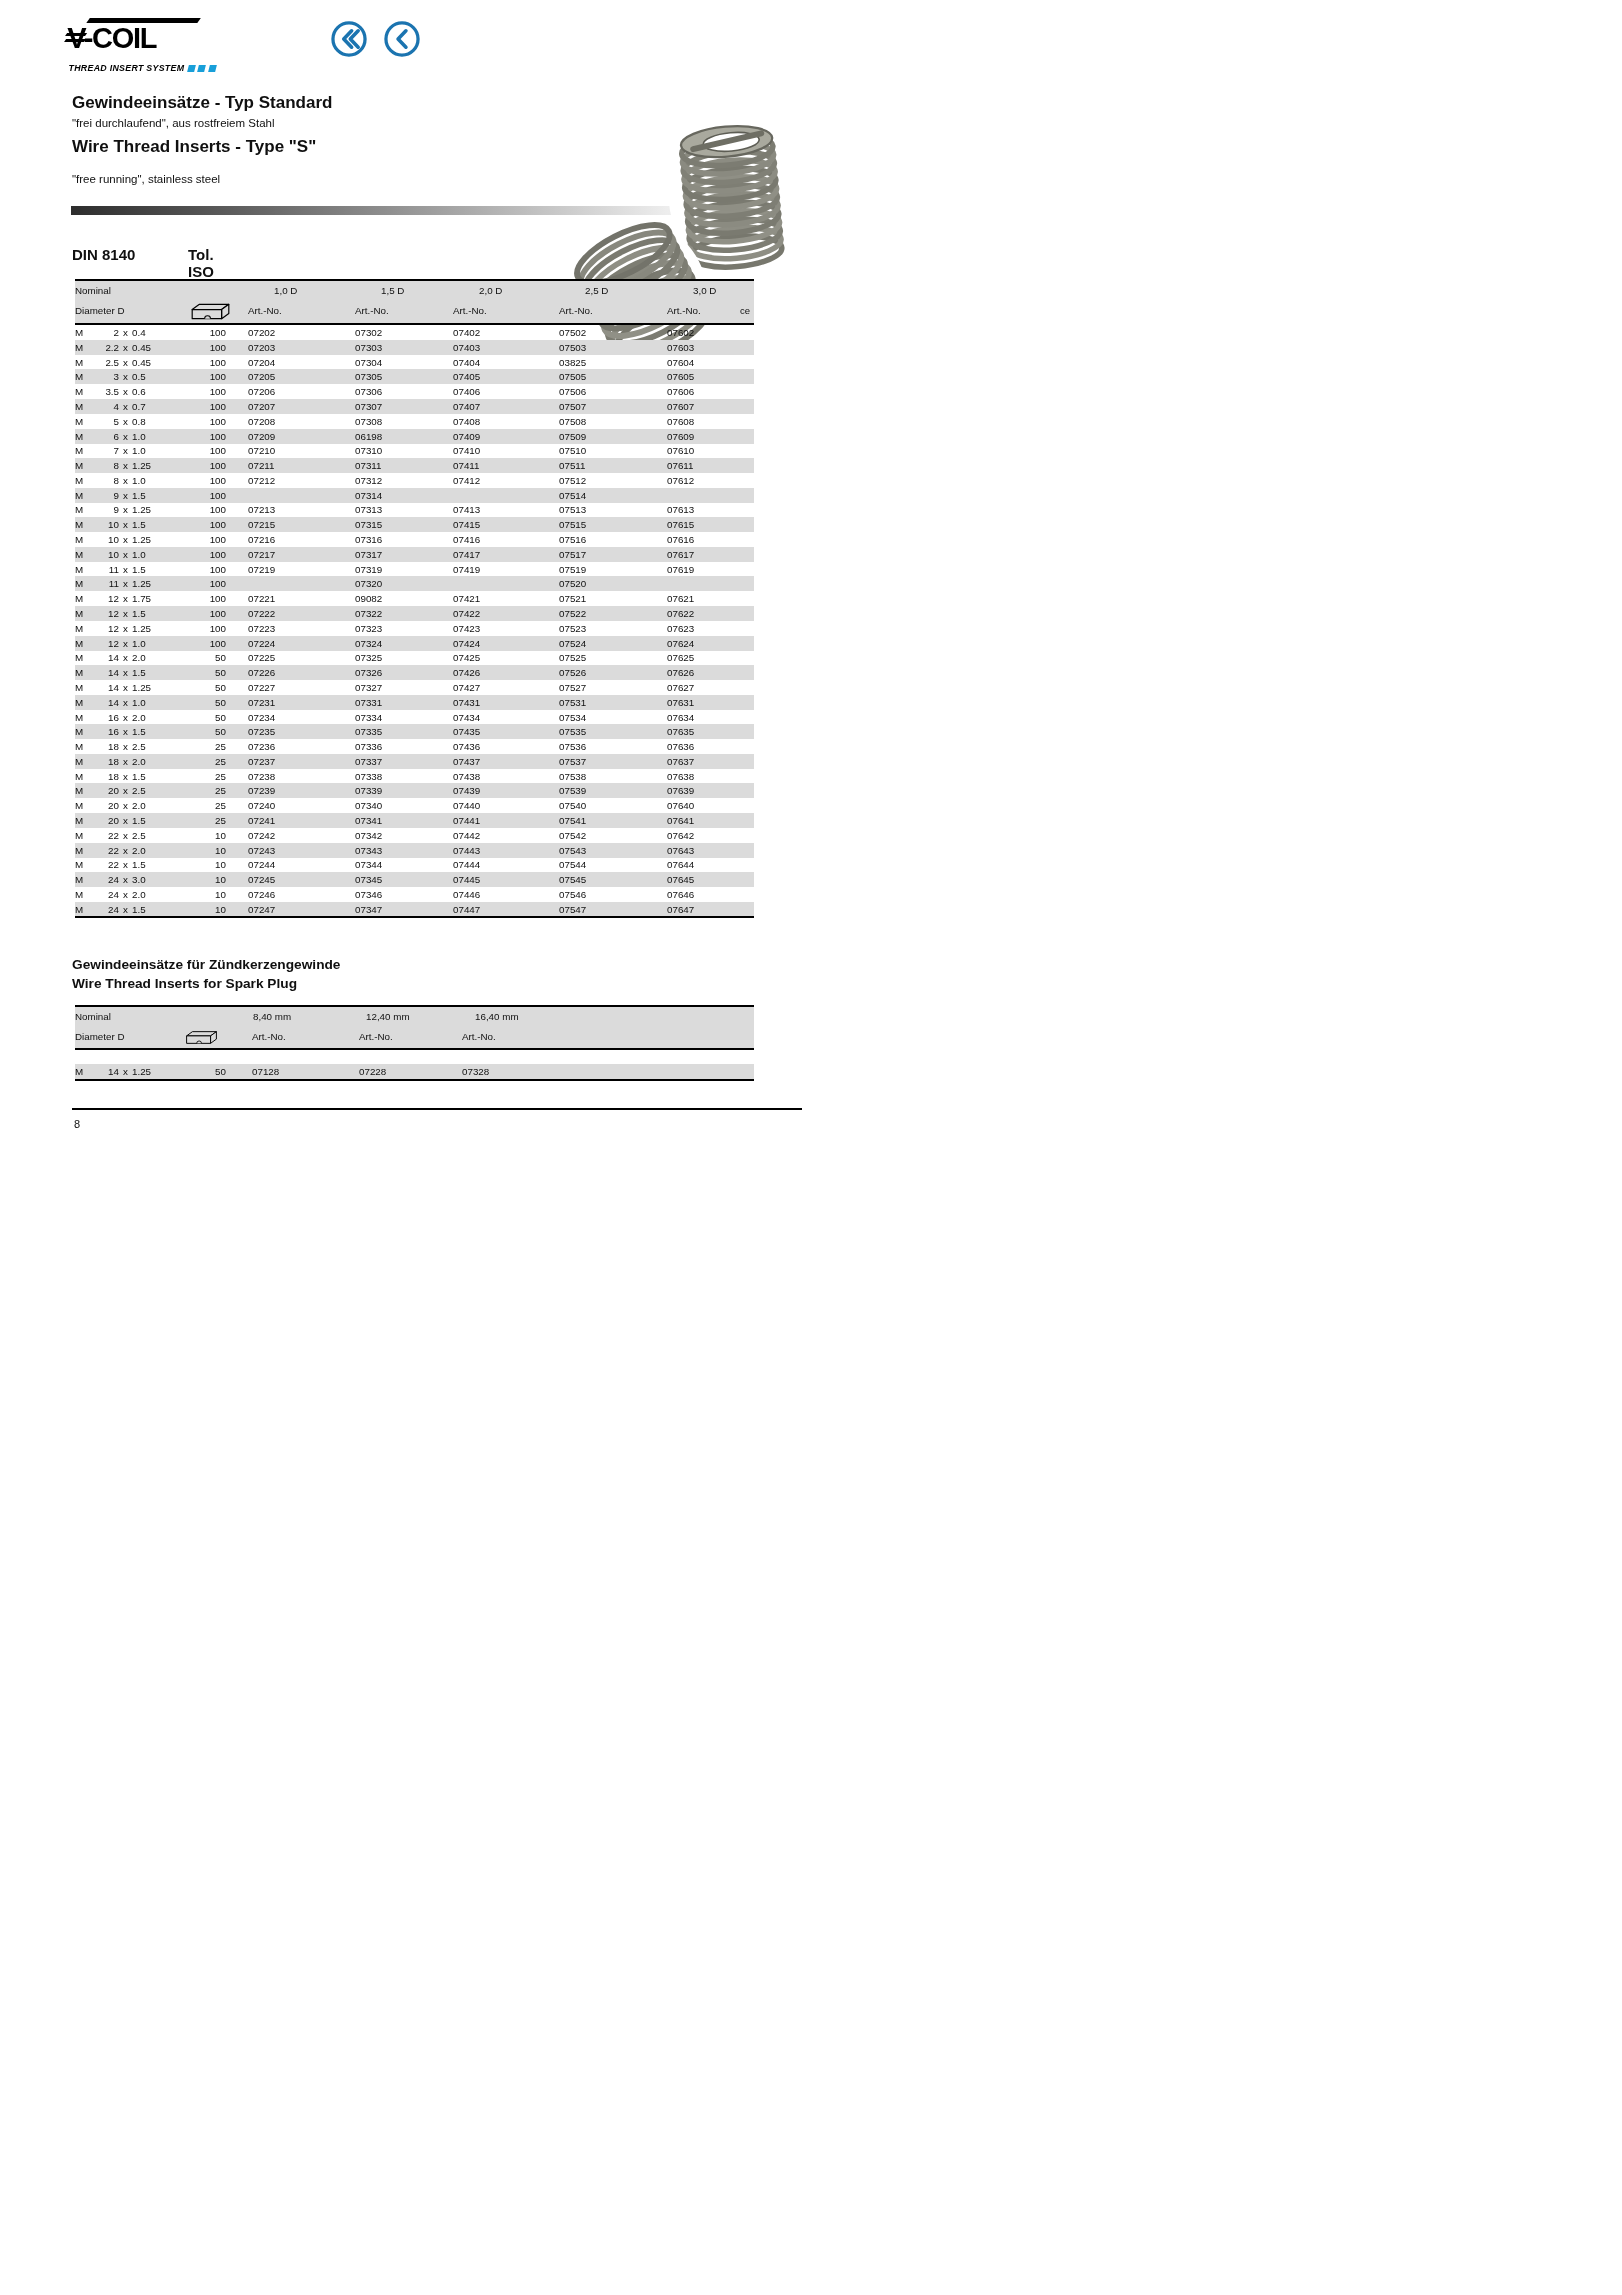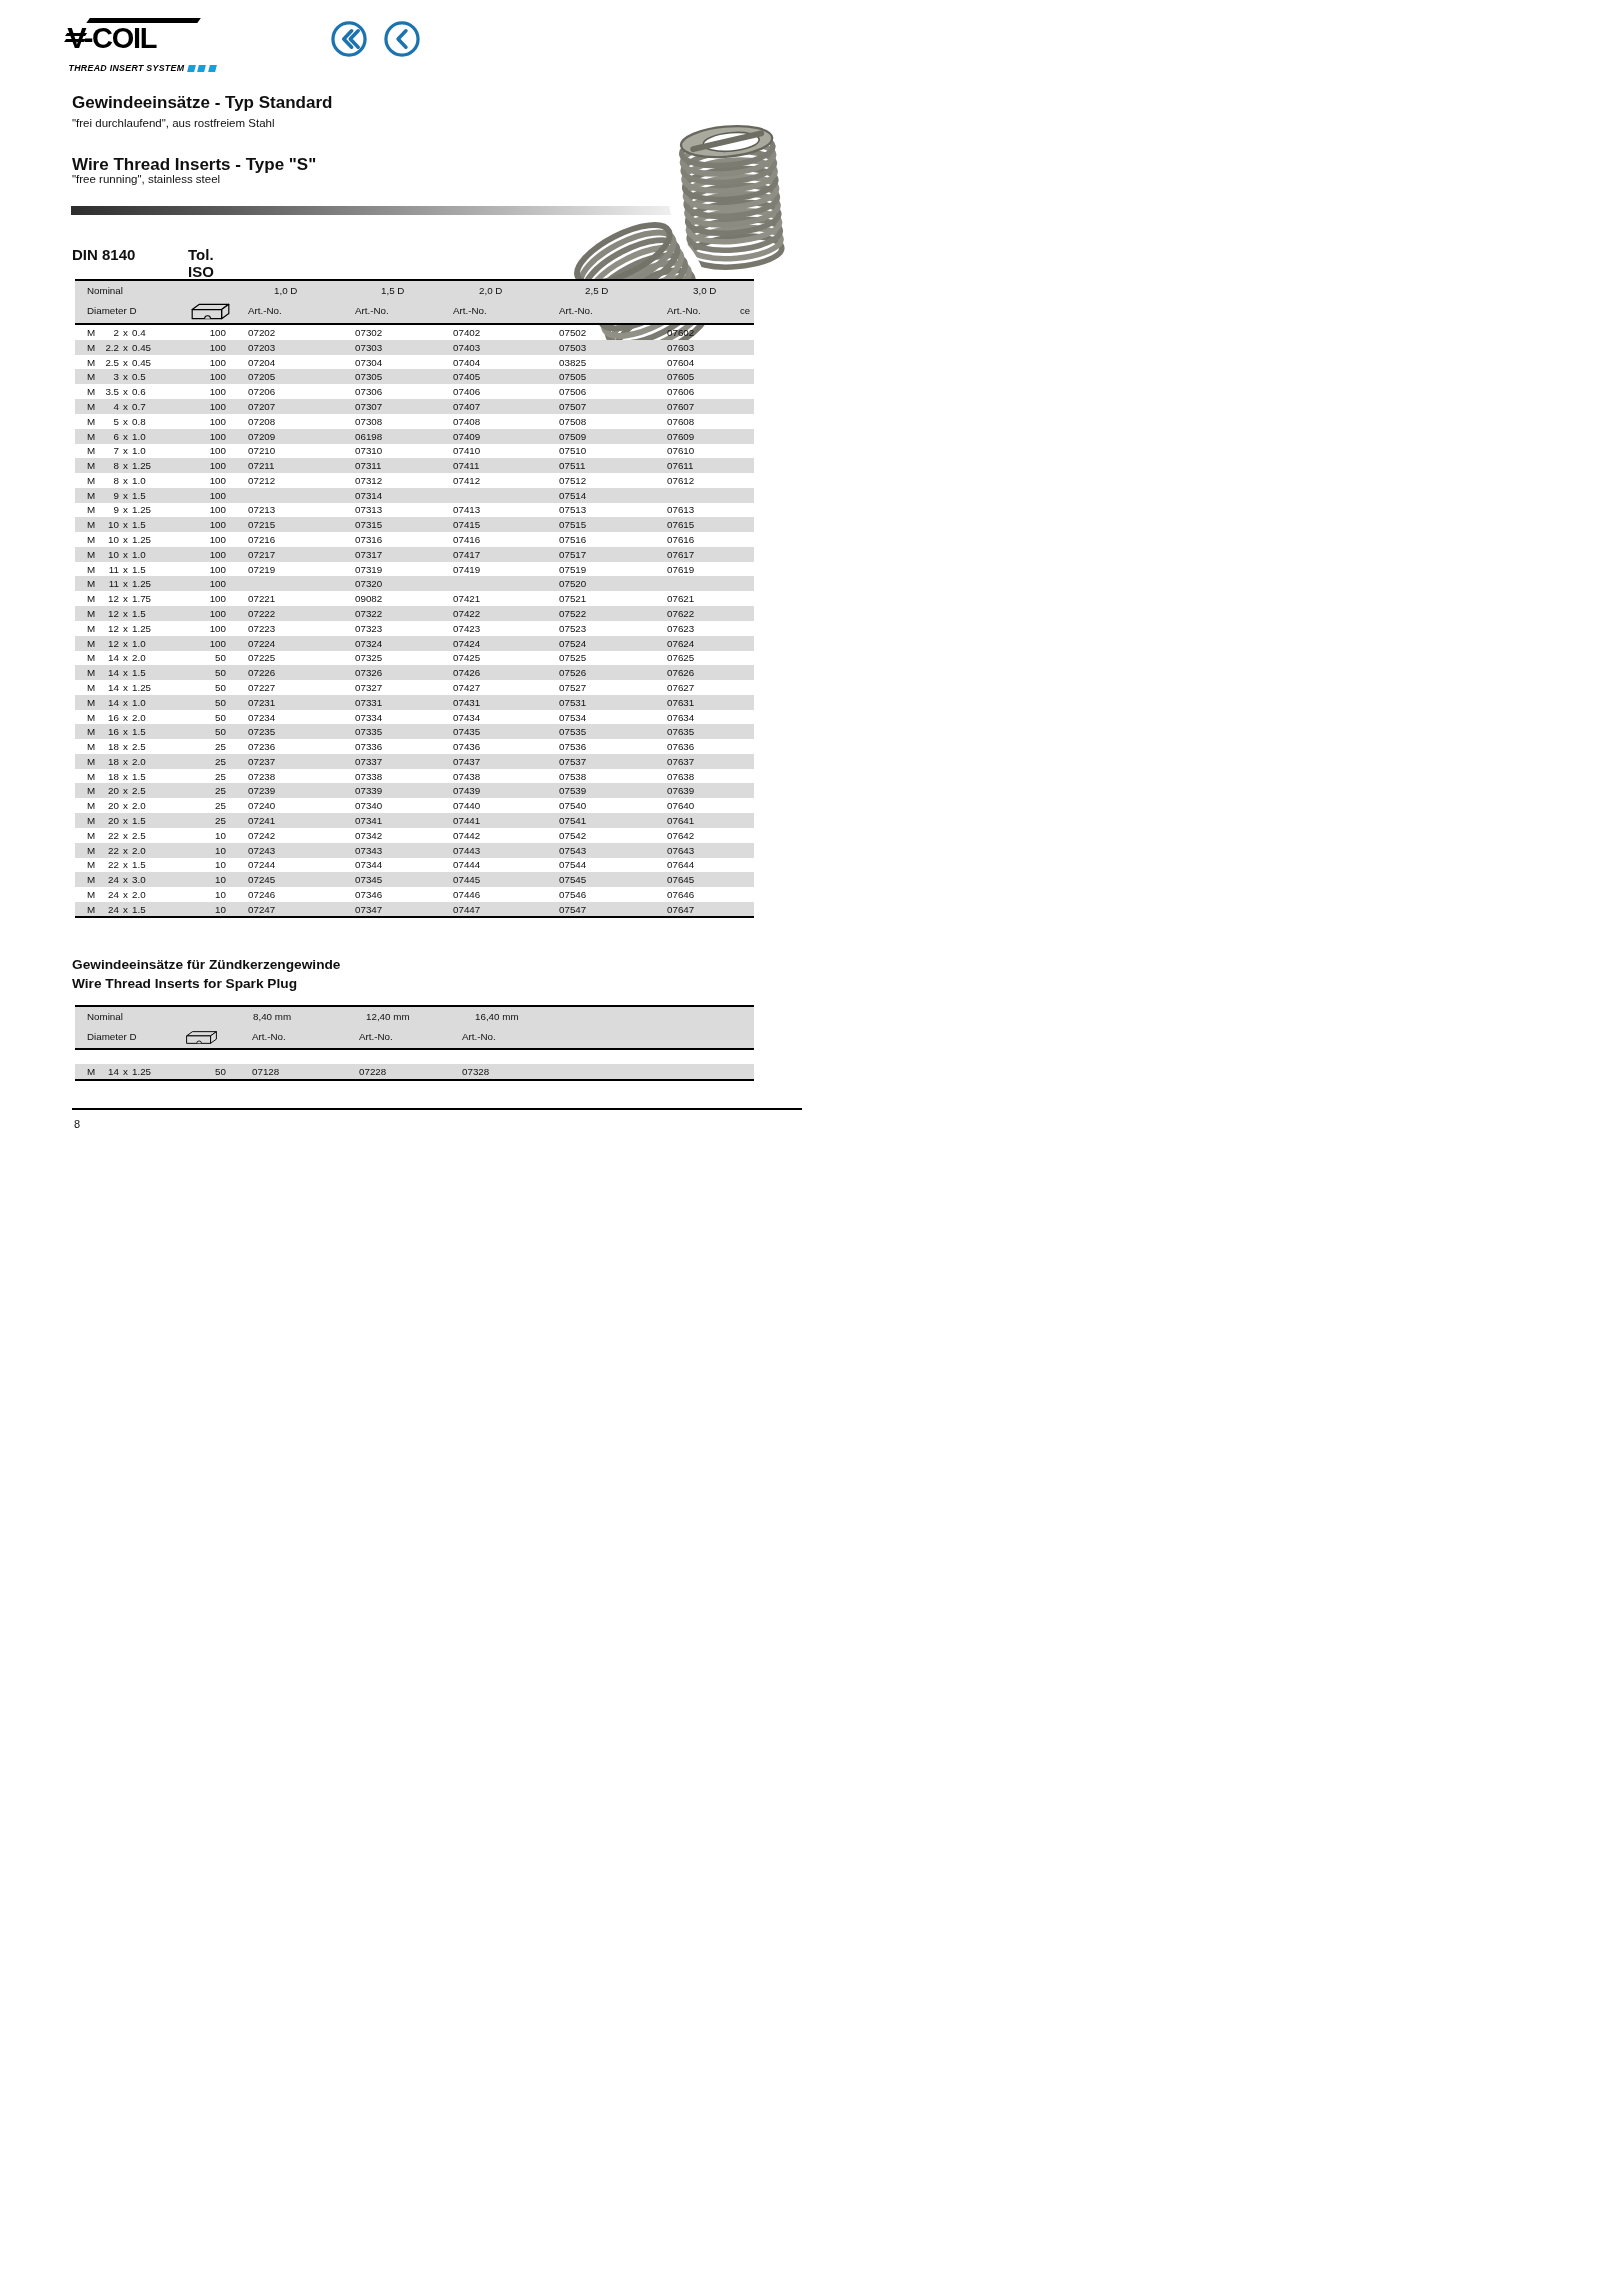--- a/index.html
+++ b/index.html
@@ -16,41 +16,41 @@
   .logo-tag{position:absolute;left:6.5px;top:46px;font-size:8.8px;font-weight:bold;font-style:italic;
             letter-spacing:0.3px;color:#000;white-space:nowrap;}
   .logo-sq{display:inline-block;width:7.2px;height:7.2px;margin-left:3.3px;transform:skewX(-14deg);vertical-align:-0.7px;}
 
   
   .nav-btn{position:absolute;top:19.6px;width:38px;height:38px;cursor:pointer;}
 
   
   .h-de{position:absolute;left:72px;top:93px;font-size:17px;font-weight:bold;}
   .h-de-sub{position:absolute;left:72px;top:117px;font-size:11.5px;}
-  .h-en{position:absolute;left:72px;top:155px;font-size:17px;font-weight:bold;}
+  .h-en{position:absolute;left:72px;top:137px;font-size:17px;font-weight:bold;}
   .h-en-sub{position:absolute;left:72px;top:173px;font-size:11.5px;}
 
   .grad-bar{position:absolute;left:71px;top:206px;width:692px;height:9.2px;
             background:linear-gradient(90deg,#2d2d2d 0%,#5a5a5a 22%,#8d8d8d 45%,#c3c3c3 68%,#ededed 86%,#fdfdfd 100%);}
 
   .photo{position:absolute;left:558px;top:85px;width:247px;height:257px;}
 
   .din-line{position:absolute;left:72px;top:246px;font-size:15px;font-weight:bold;}
   .din-tol{position:absolute;left:116px;}
 
   
   .tbl{position:absolute;left:75px;width:679px;}
   .bar{position:absolute;left:0;width:100%;height:2px;background:#000;}
   .band{position:absolute;left:0;width:100%;background:#dbdbdb;}
   .hrow{position:absolute;left:0;width:100%;height:20px;line-height:20px;font-size:9.8px;}
   .hrow span{position:absolute;top:0;white-space:nowrap;}
   .trow{position:absolute;left:0;width:100%;height:15px;line-height:15px;font-size:9.8px;}
   .trow span{position:absolute;top:0;white-space:nowrap;}
   .gray{background:#dbdbdb;}
-  .cm{left:12px;} .cd{left:13px;width:31px;text-align:right;} .cx{left:48px;} .cp{left:57px;}
+  .cm{left:0;} .cd{left:13px;width:31px;text-align:right;} .cx{left:48px;} .cp{left:57px;}
   .cq{left:97px;width:54px;text-align:right;}
   .a0{left:173px}.a1{left:280px}.a2{left:378px}.a3{left:484px}.a4{left:592px}
   .h0{left:199px}.h1{left:306px}.h2{left:404px}.h3{left:510px}.h4{left:618px}
   .sa0{left:177px}.sa1{left:284px}.sa2{left:387px}
   .sh0{left:178px}.sh1{left:291px}.sh2{left:400px}
   .ce-frag{right:3.9px;left:auto;font-size:9.5px;}
   .box-icon{position:absolute;left:115px;top:2px;}
 
   .spark-h1{position:absolute;left:72px;top:957px;font-size:13.7px;font-weight:bold;}
   .spark-h2{position:absolute;left:72px;top:976px;font-size:13.7px;font-weight:bold;}

